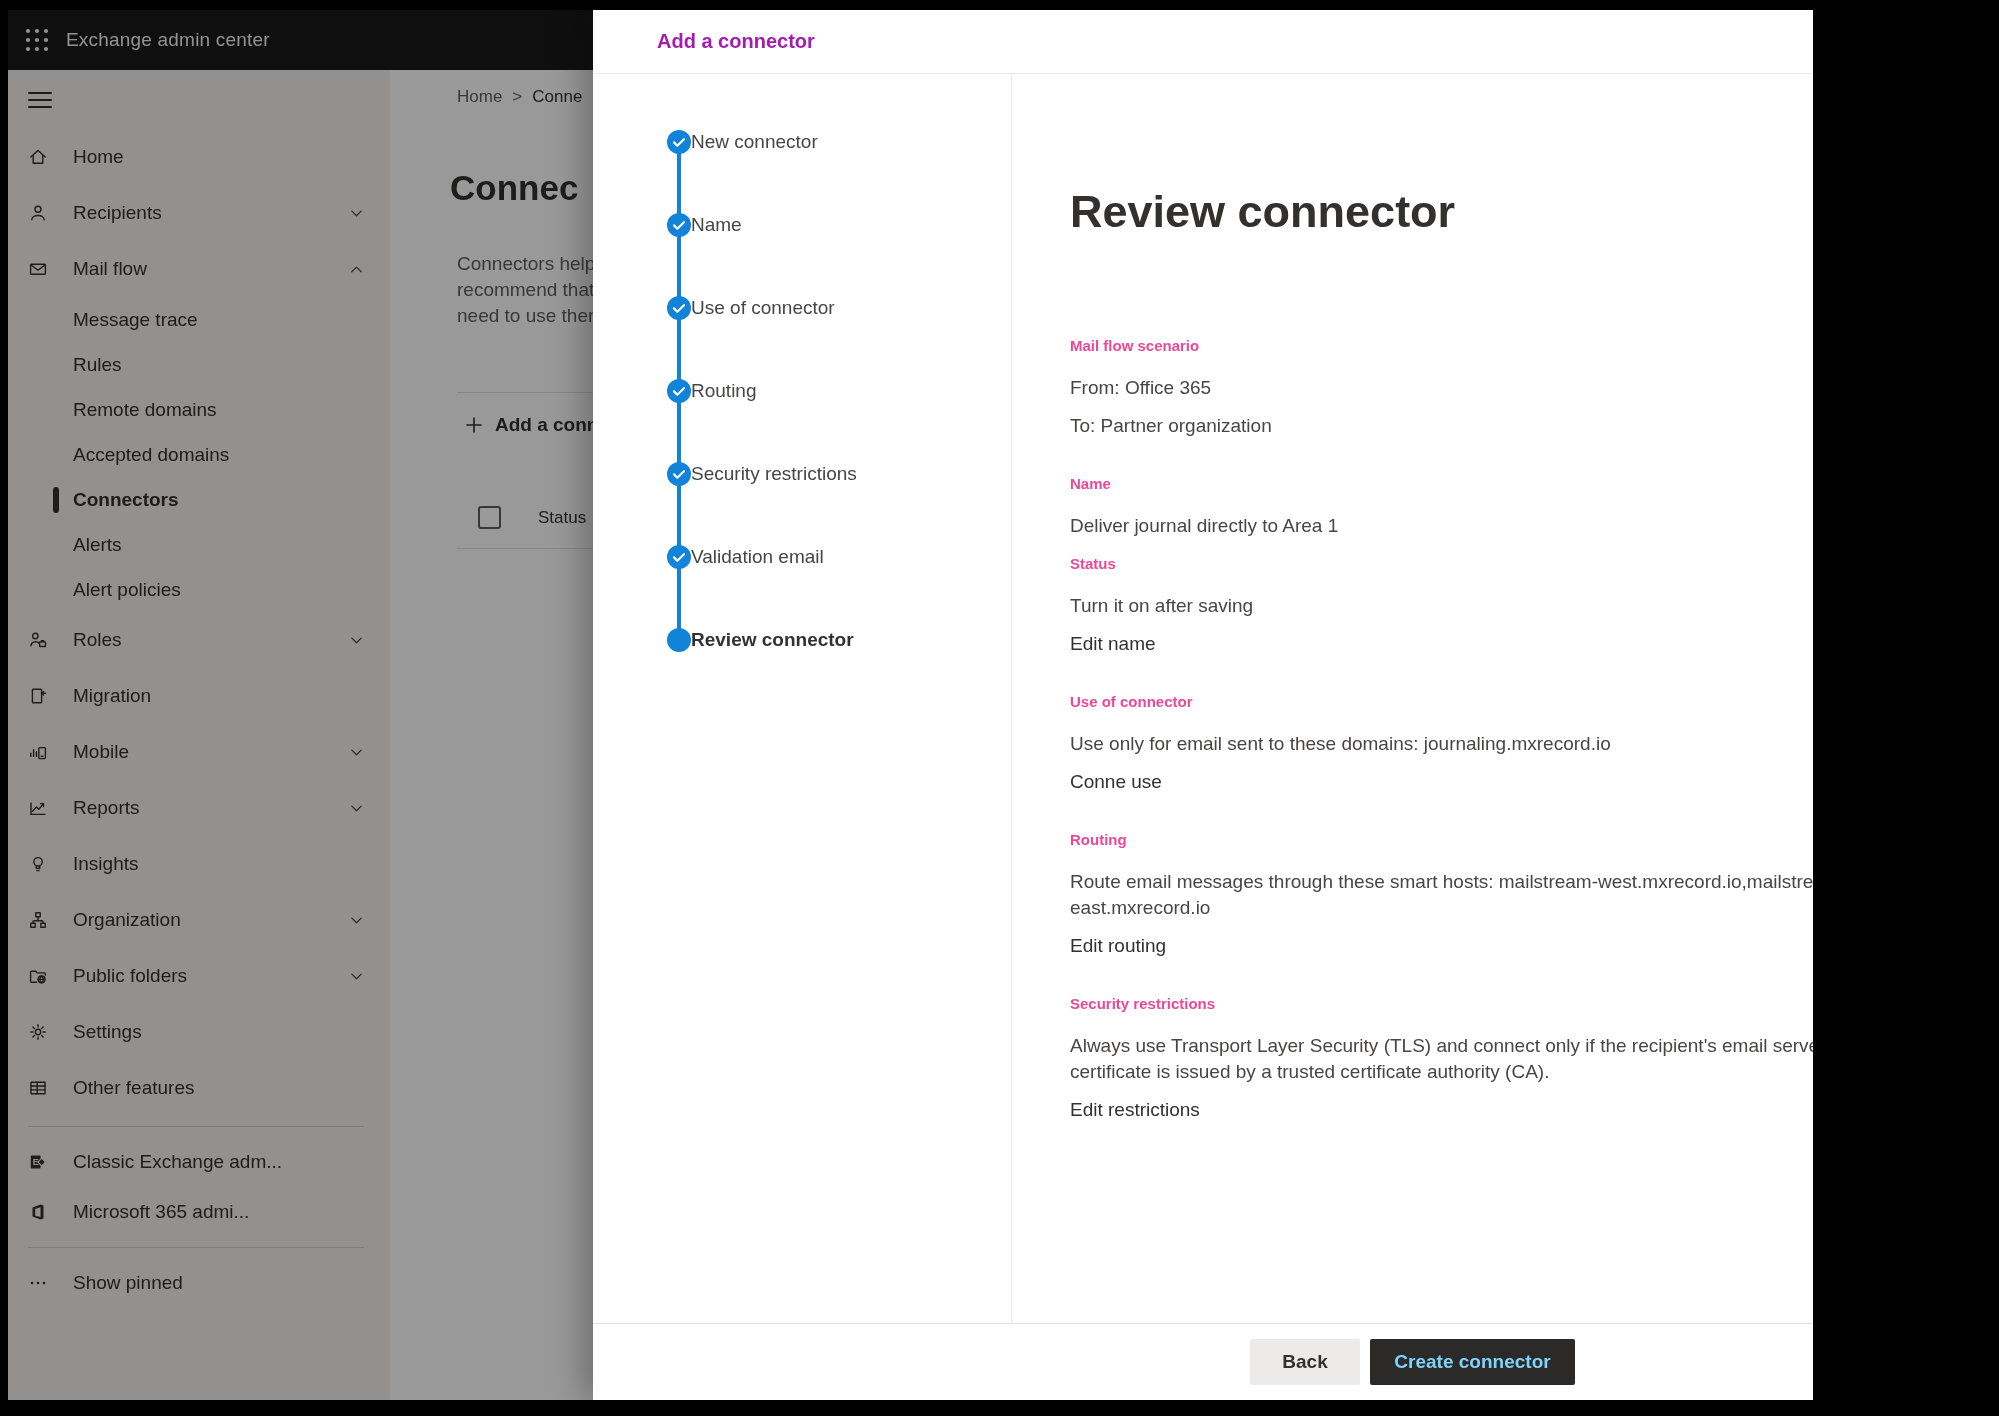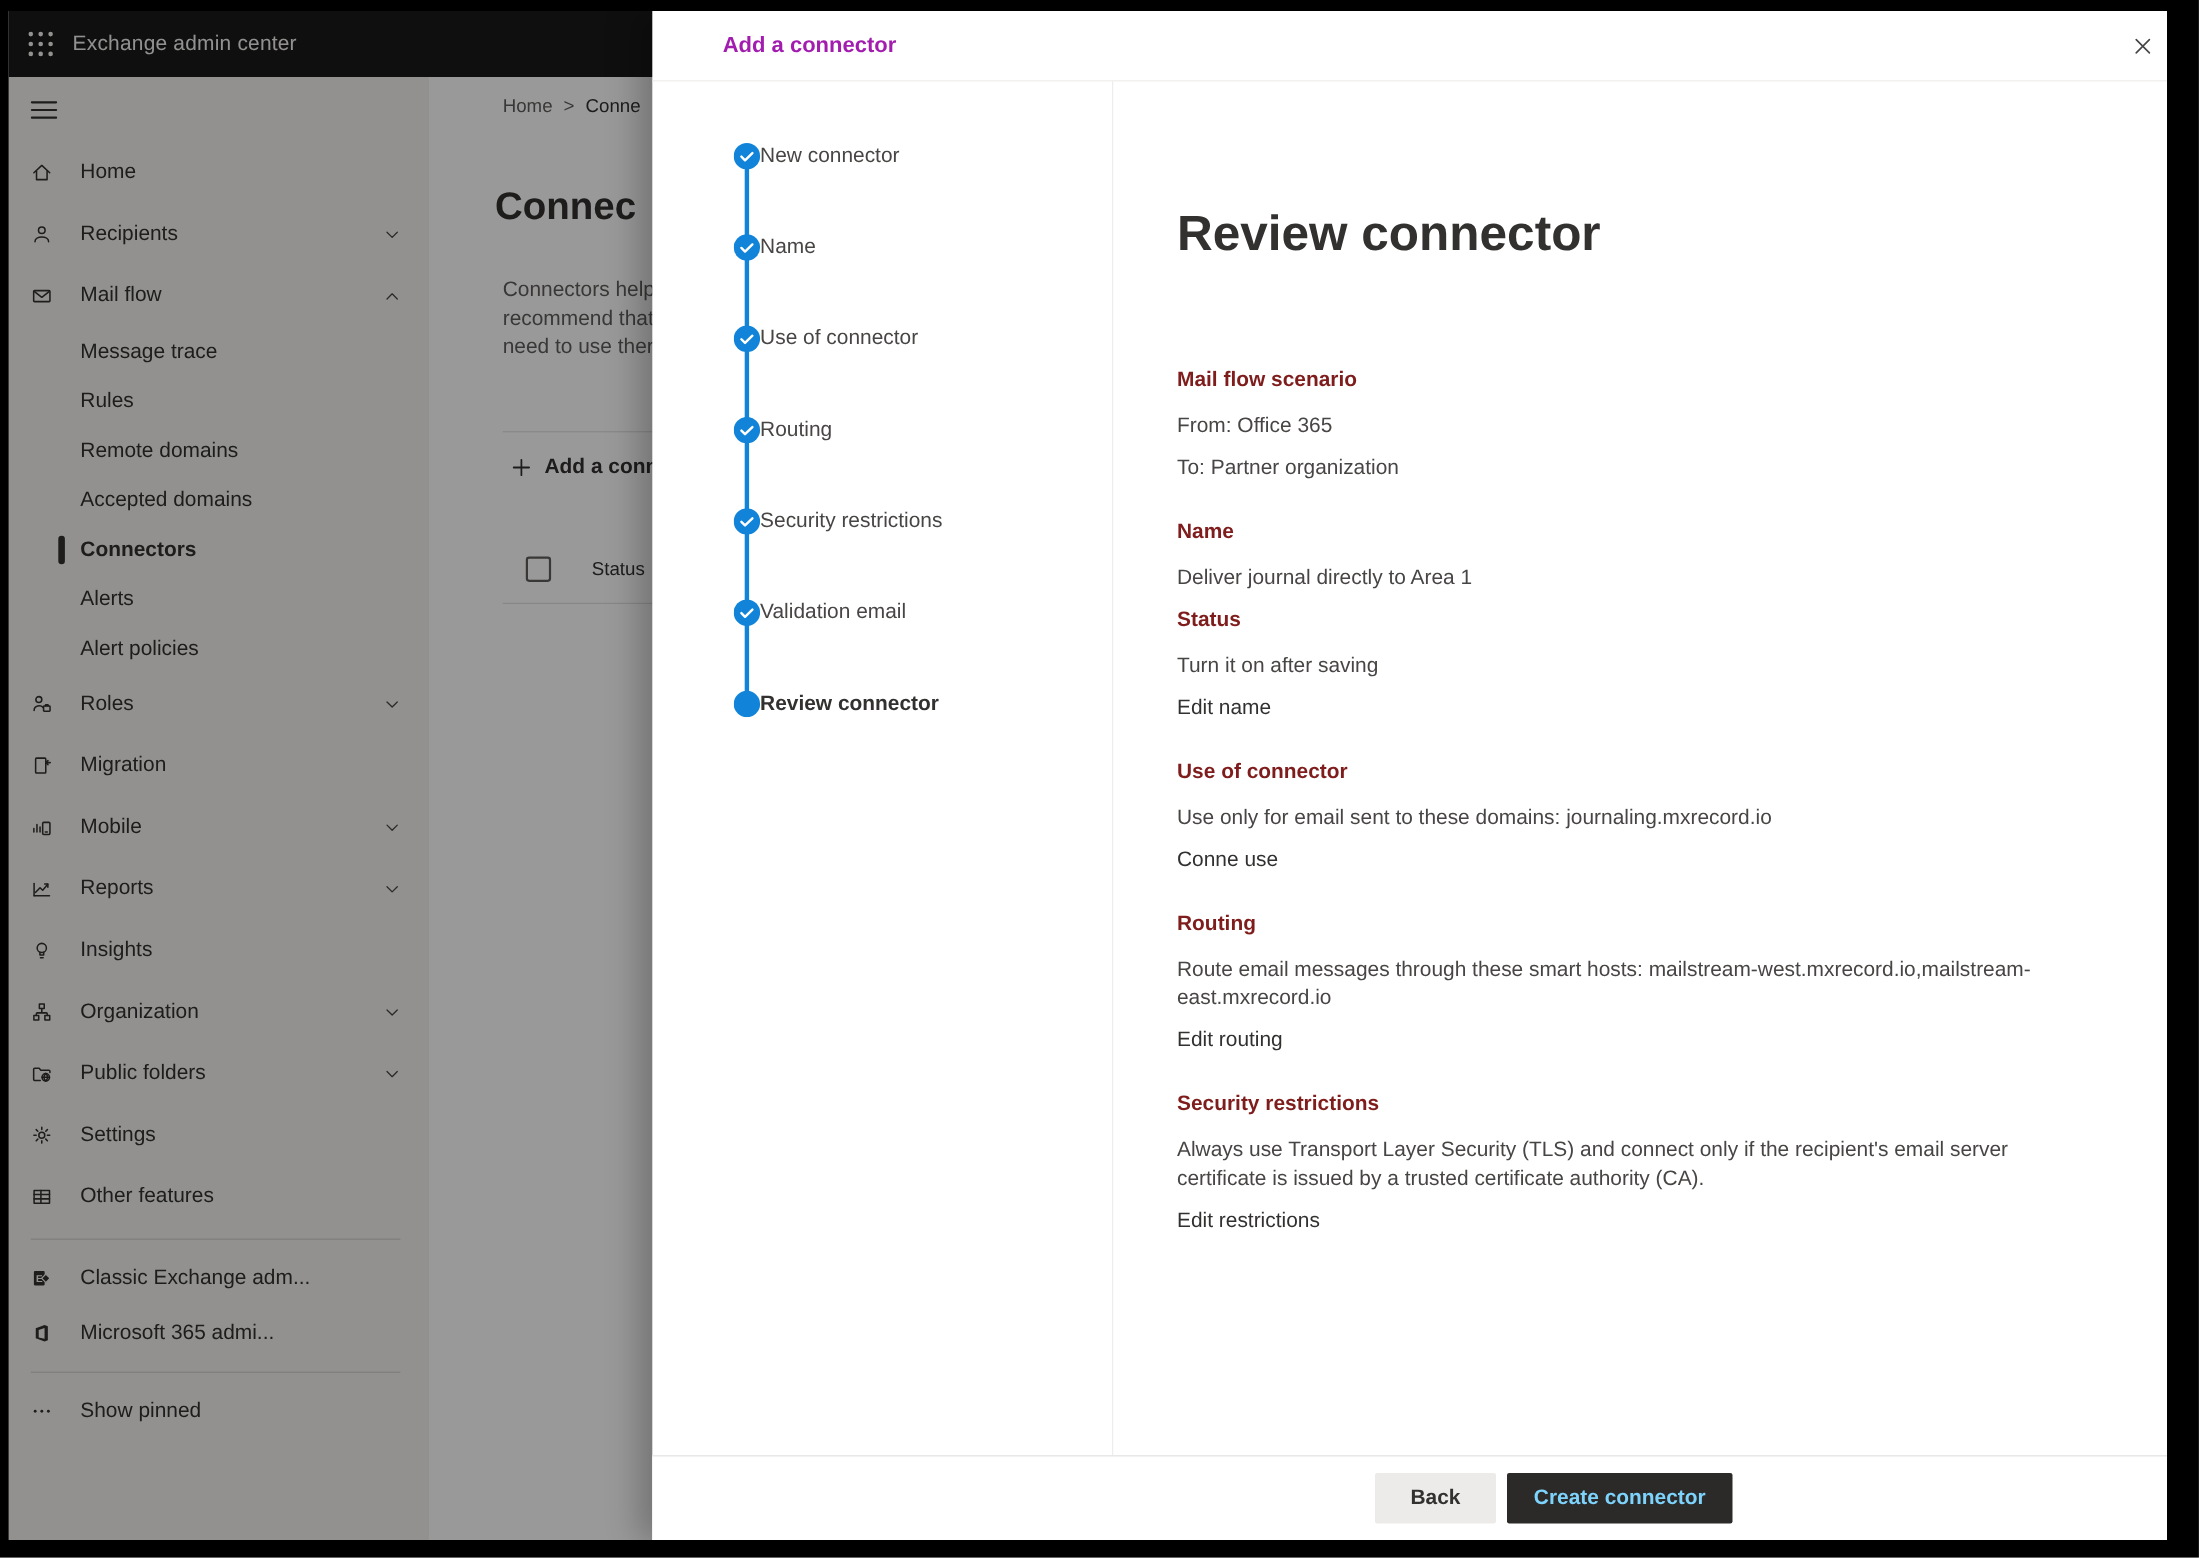--- a/index.html
+++ b/index.html
@@ -3,21 +3,21 @@
 <meta charset="utf-8">
 <style>
   * { box-sizing: border-box; }
   html,body { margin:0; padding:0; }
   body {
     width:1999px; height:1416px; position:relative; overflow:hidden;
     background:#000;
     font-family:"Liberation Sans","DejaVu Sans",sans-serif;
     -webkit-font-smoothing:antialiased;
   }
-  .app { position:absolute; left:8px; top:10px; width:1962px; height:1390px; background:#fff; overflow:hidden; }
+  .app { position:absolute; left:8px; top:10px; width:1805px; height:1390px; background:#fff; overflow:hidden; }
 
   
   .topbar { position:absolute; left:0; top:0; width:100%; height:60px; background:#1b1a19; display:flex; align-items:center; color:#f3f2f1; z-index:1; }
   .waffle { width:58px; height:60px; display:flex; align-items:center; justify-content:center; cursor:pointer; }
   .waffle svg { width:26px; height:26px; }
   .topbar-title { font-size:19px; letter-spacing:.2px; color:#f3f2f1; }
 
   
   .sidebar { position:absolute; left:0; top:60px; width:382px; bottom:0; background:#f3f2f1; z-index:1; }
   .hamburger { margin:22px 0 0 20px; width:24px; height:16px; display:flex; flex-direction:column; justify-content:space-between; cursor:pointer; }
@@ -65,21 +65,21 @@
   .steps-line { position:absolute; left:84px; top:68px; width:4px; height:498px; background:#1184d9; }
   .step { position:absolute; left:74px; height:24px; display:flex; align-items:center; cursor:pointer; }
   .step-icon { width:24px; height:24px; flex:0 0 24px; }
   .step-icon svg { width:24px; height:24px; display:block; }
   .step-label { font-size:19px; color:#484644; white-space:nowrap; }
   .step.current .step-label { font-weight:700; color:#323130; }
 
   .main-col { flex:1 1 auto; padding:111px 70px 0 58px; overflow:hidden; }
   .review-title { font-size:45px; line-height:54px; font-weight:700; color:#323130; margin:0 0 94px 0; }
   .section { margin-bottom:32px; max-width:842px; }
-  .row-heading { font-size:19px; line-height:26px; font-weight:700; color:#7f1d1d; margin-bottom:16px; }
+  .row-heading { font-size:15px; line-height:26px; font-weight:700; color:#ec4899; margin-bottom:16px; }
   .row-line { font-size:19px; line-height:26px; color:#484644; margin-bottom:12px; overflow-wrap:break-word; }
   .row-link { font-size:19px; line-height:26px; color:#323130; margin-bottom:12px; cursor:pointer; width:max-content; }
 
   .modal-footer { flex:0 0 77px; border-top:1px solid #e1dfdd; position:relative; background:#fff; }
   .btn { position:absolute; top:15px; height:46px; border:none; border-radius:2px; font-family:inherit; font-size:19px; font-weight:700; cursor:pointer; }
   .btn-back { left:657px; width:110px; background:#edebe9; color:#323130; }
   .btn-create { left:777px; width:205px; background:#2b2a28; color:#7dd3fc; }
 </style>
 </head>
 <body>

